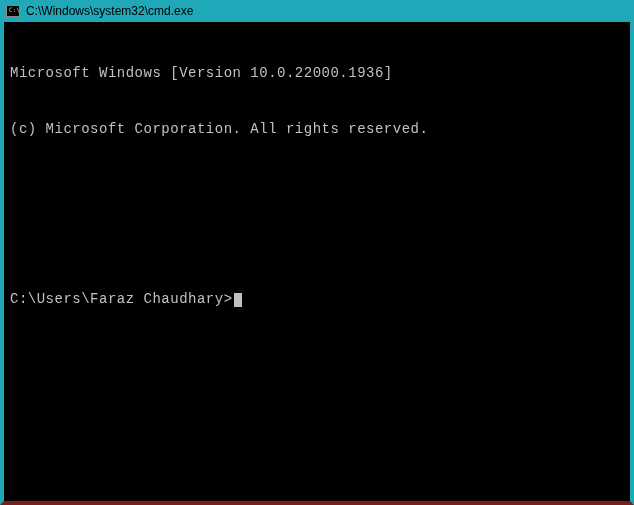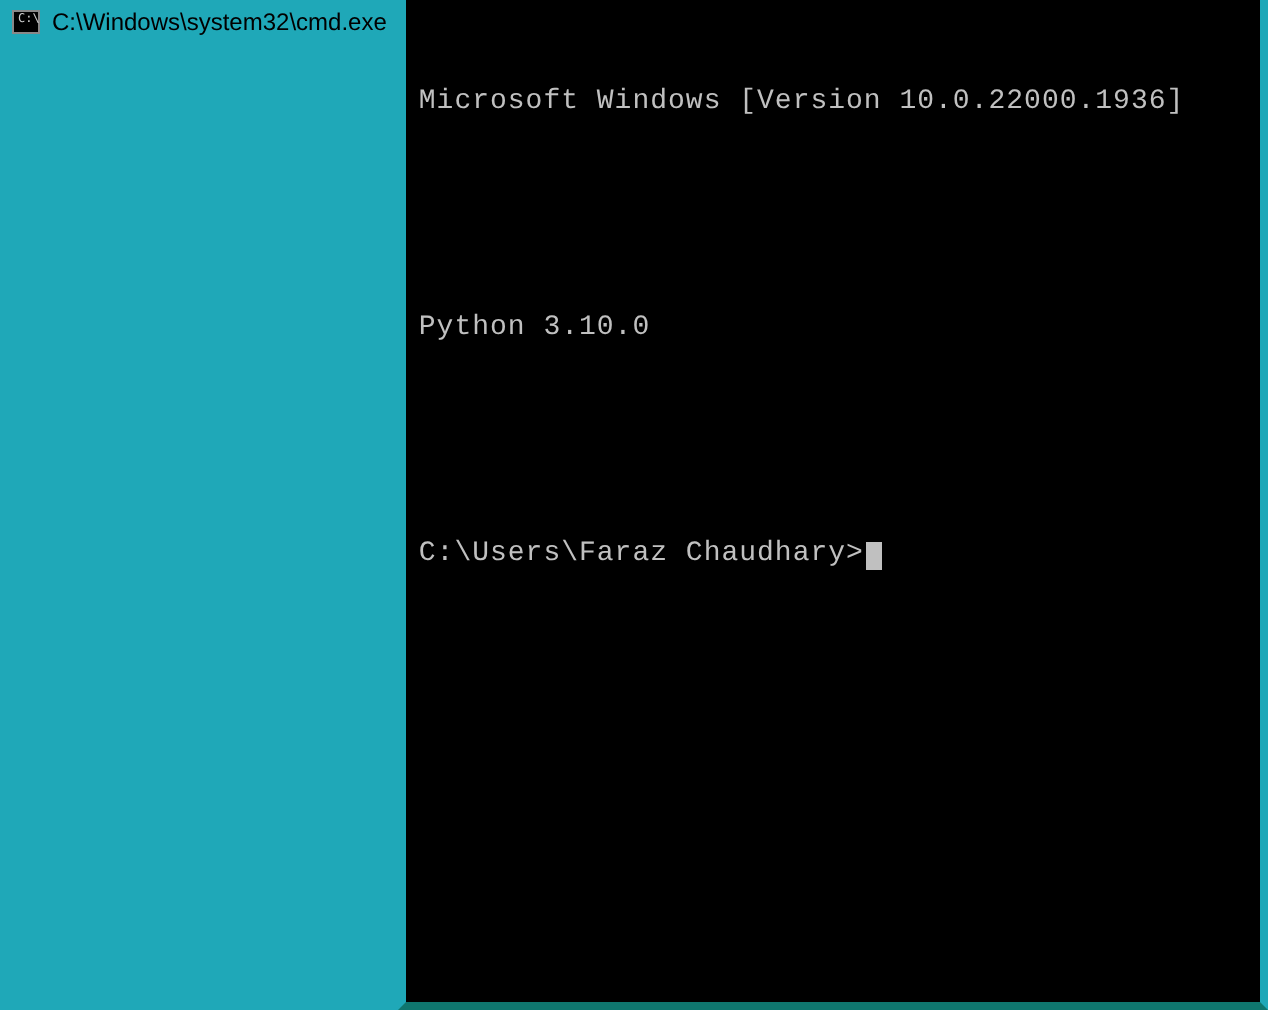--- a/index.html
+++ b/index.html
@@ -11,20 +11,21 @@
       width: 634px;
       height: 505px;
       background: #1fa8b8;
       font-family: 'Consolas', 'Courier New', monospace;
       overflow: hidden;
     }
     .window {
       width: 100%;
       height: 100%;
       display: flex;
+      flex-direction: column;
     }
     .titlebar {
       height: 22px;
       background: #1fa8b8;
       display: flex;
       align-items: center;
       padding: 0 6px;
       gap: 6px;
     }
     .app-icon {
@@ -61,21 +62,21 @@
       background: #000;
       color: #c0c0c0;
       padding: 4px 6px;
       font-size: 14px;
       line-height: 1.35;
       letter-spacing: 0.5px;
       white-space: pre;
       overflow: hidden;
       border-left: 4px solid #1fa8b8;
       border-right: 4px solid #1fa8b8;
-      border-bottom: 4px solid #0f766e;
+      border-bottom: 4px solid #7f1d1d;
     }
     .line {
       display: block;
     }
     .blank {
       height: 1.35em;
     }
     .cursor {
       display: inline-block;
       width: 8px;
@@ -92,18 +93,18 @@
   <div class="titlebar">
     <div class="app-icon">
       <div class="app-icon-inner">
         <span class="app-icon-text">C:\</span>
       </div>
     </div>
     <span class="title-text">C:\Windows\system32\cmd.exe</span>
   </div>
   <div class="terminal">
     <span class="line">Microsoft Windows [Version 10.0.22000.1936]</span>
+    <span class="line">(c) Microsoft Corporation. All rights reserved.</span>
     <div class="blank"></div>
-    <span class="line">Python 3.10.0</span>
     <div class="blank"></div>
     <span class="line"><span>C:\Users\Faraz Chaudhary&gt;</span><span class="cursor"></span></span>
   </div>
 </div>
 
 </body></html>

